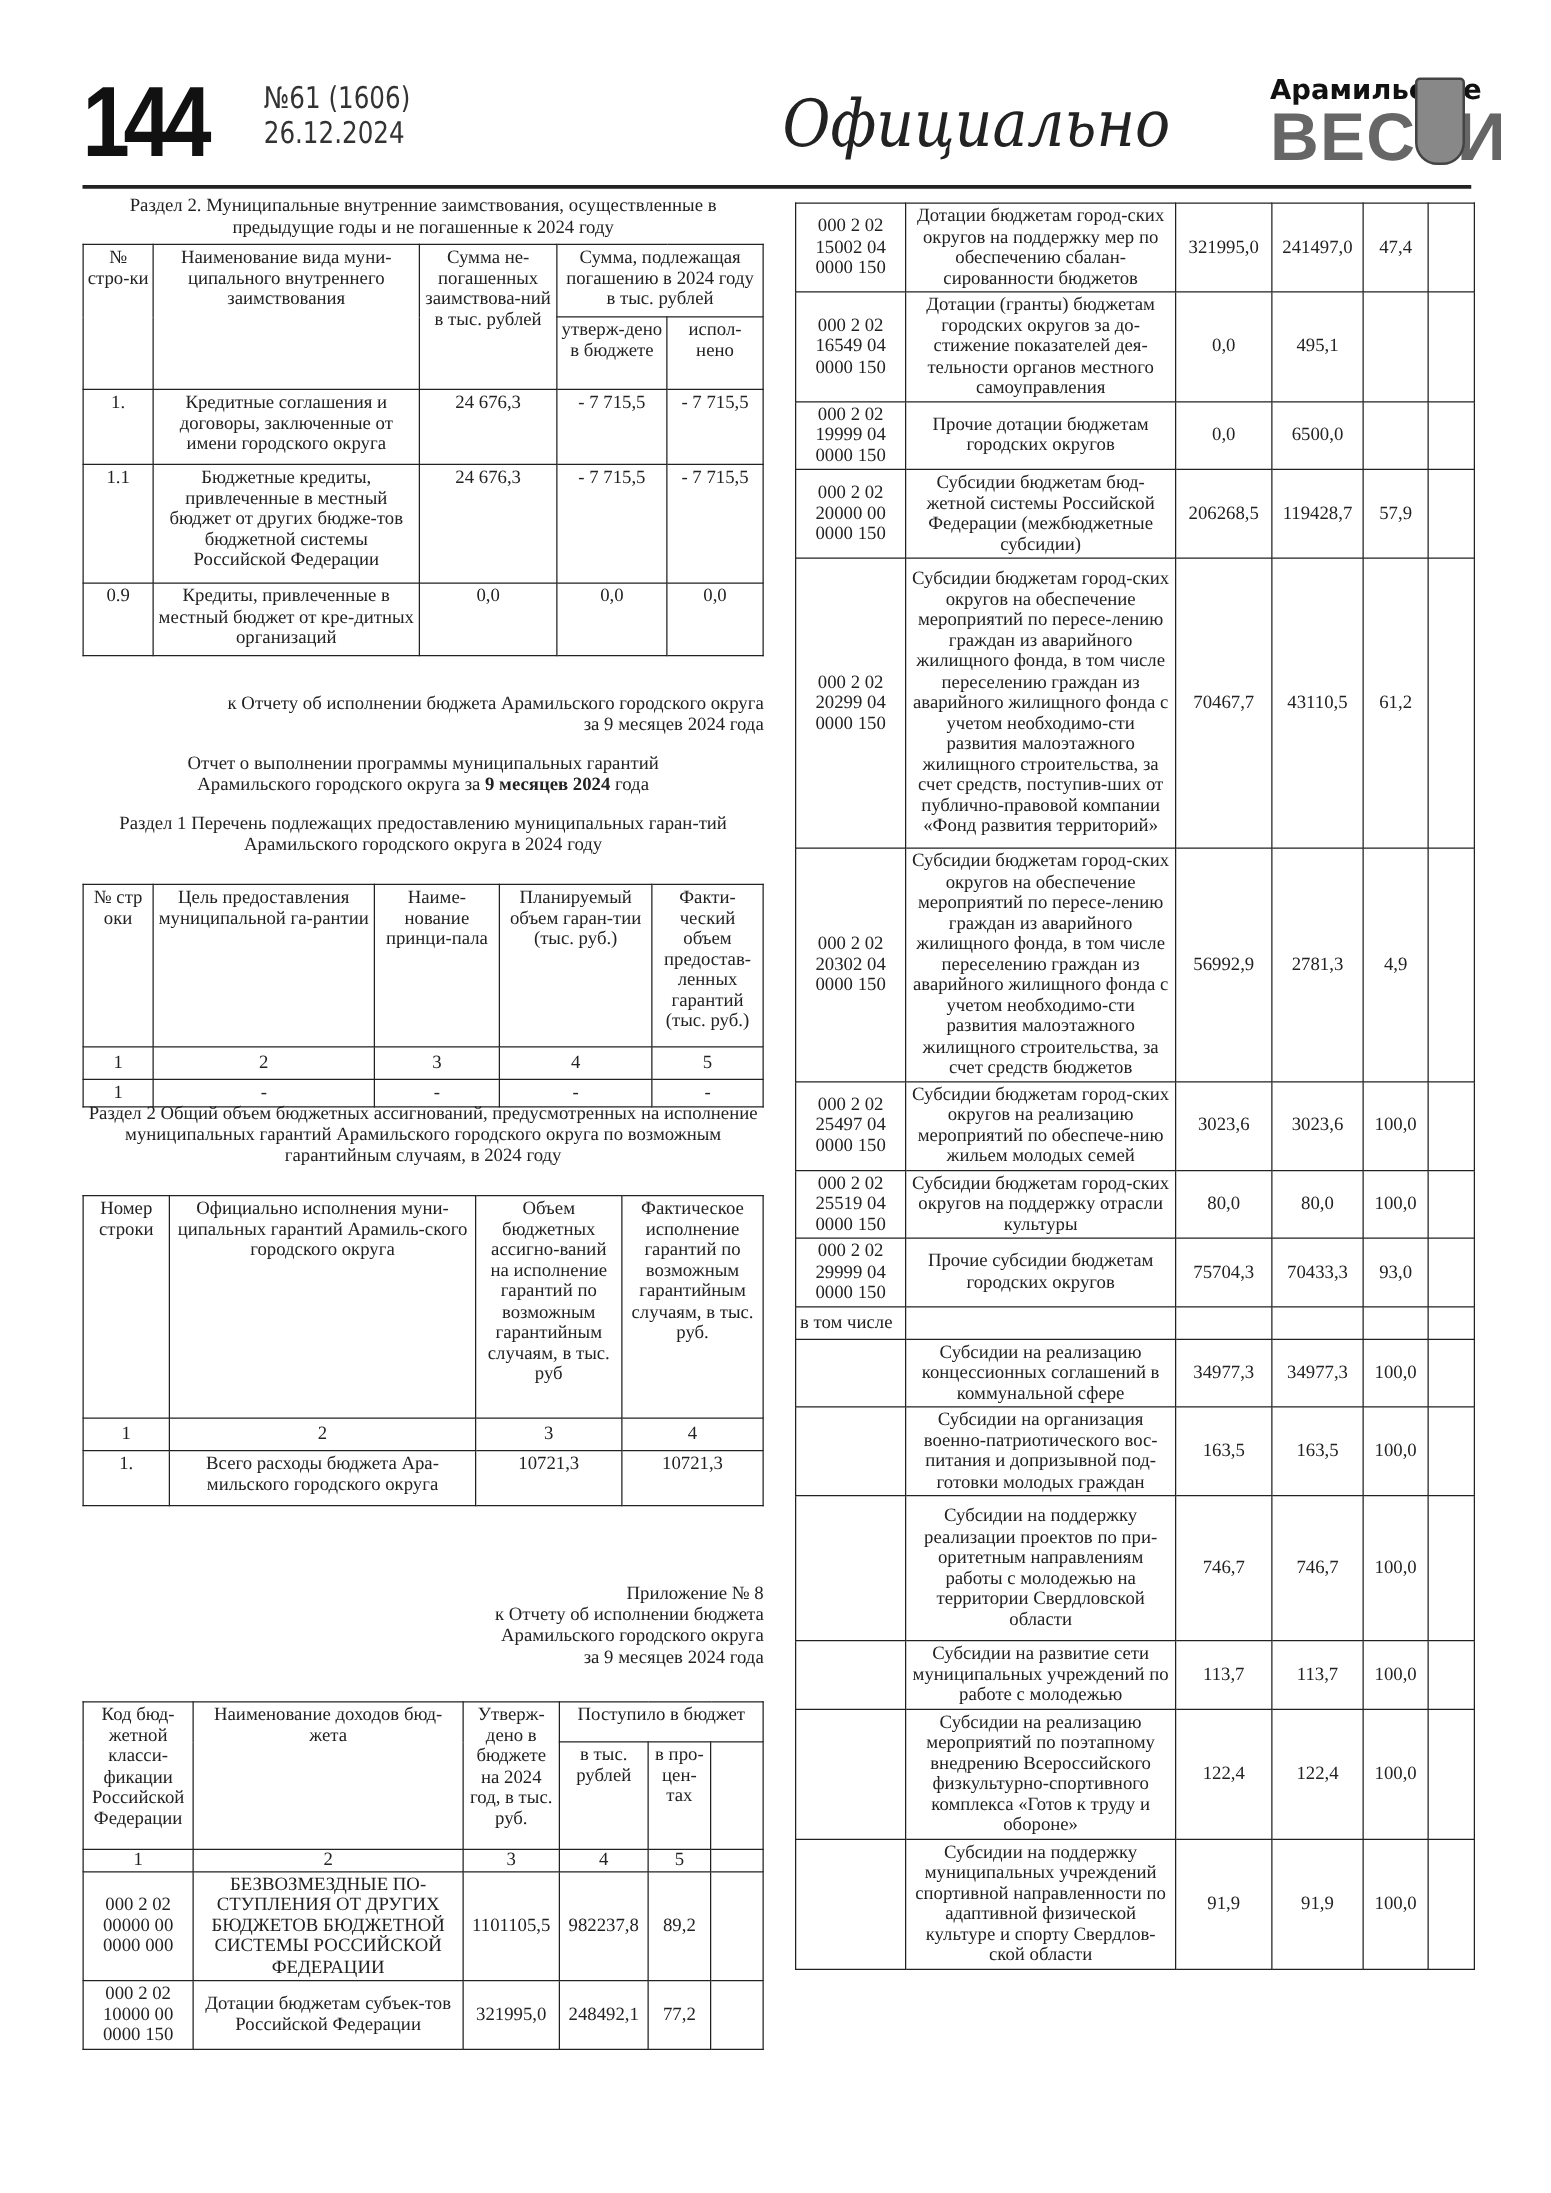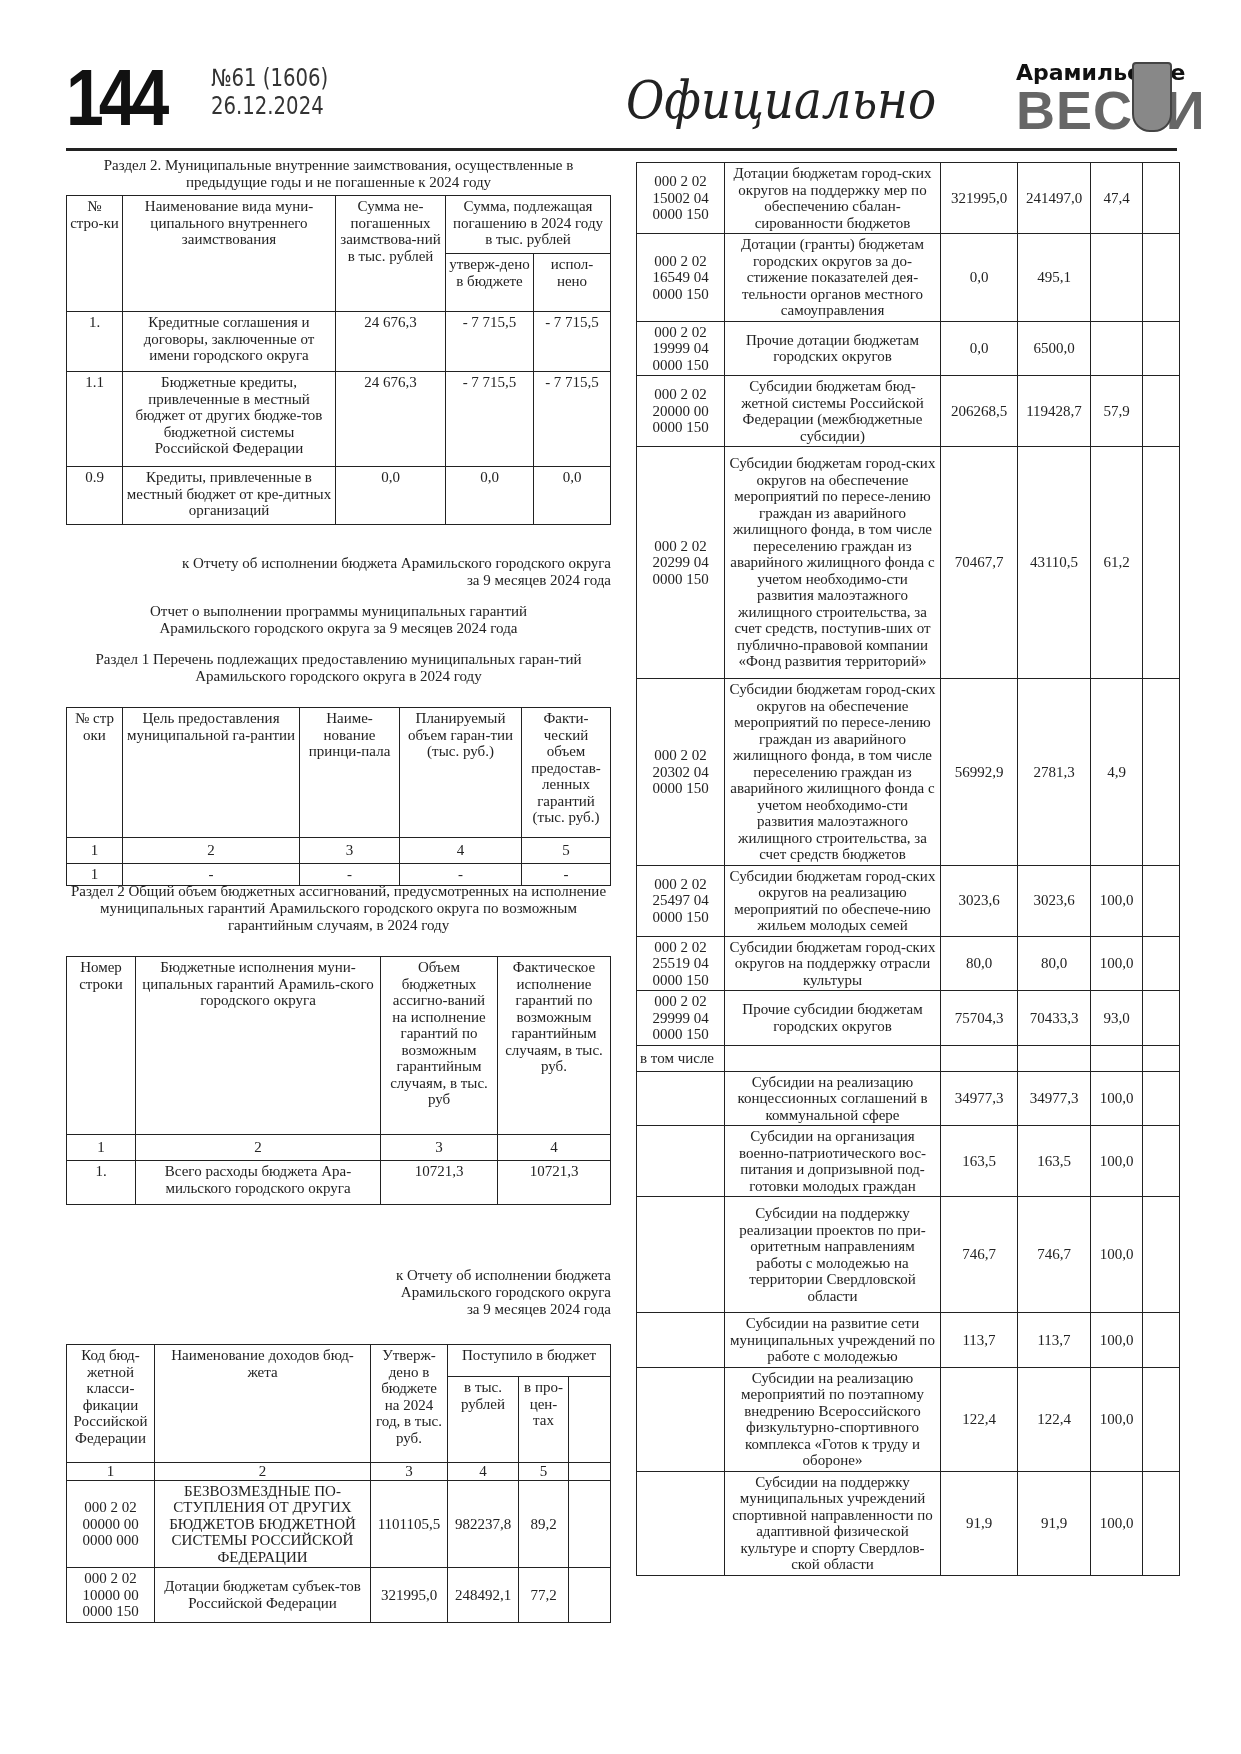--- a/index.html
+++ b/index.html
@@ -13,21 +13,21 @@
   .logo-bot{font-family:"Liberation Sans",sans-serif;font-weight:bold;font-size:54px;color:#666;line-height:52px;letter-spacing:1px;}
   .crest{position:absolute;left:1132px;top:62px;width:36px;height:66px;background:#888;border-radius:4px 4px 18px 18px;border:2px solid #444;}
   .rule{position:absolute;left:66px;top:148px;width:1111px;height:3px;background:#222;}
   .col-l{position:absolute;left:66px;top:155px;width:545px;}
   .col-r{position:absolute;left:636px;top:162px;width:544px;}
   p.c{margin:0;text-align:center;font-size:15px;line-height:17px;}
   p.r{margin:0;text-align:right;font-size:15px;line-height:17px;}
   table{border-collapse:collapse;width:100%;font-size:15px;line-height:16.5px;}
   td,th{border:1.5px solid #222;text-align:center;vertical-align:top;padding:2px 3px;font-weight:normal;}
   td.m{vertical-align:middle;}
-  b{font-weight:normal;}
+  b{font-weight:bold;}
 </style>
 </head>
 <body>
 
 <div class="header">
   <div class="pnum">144</div>
   <div class="issue">
     <div>№61 (1606)</div>
     <div>26.12.2024</div>
   </div>
@@ -132,40 +132,41 @@
   <table>
     <colgroup>
         <col style="width:69px">
         <col style="width:245px">
         <col style="width:117px">
         <col>
       </colgroup>
     <tbody>
         <tr style="height:178px">
       <th>Номер строки</th>
-      <th>Бюджетные исполнения муни-ципальных гарантий Арамиль-ского городского округа</th>
+      <th>Официально исполнения муни-ципальных гарантий Арамиль-ского городского округа</th>
       <th>Объем бюджетных ассигно-ваний на исполнение гарантий по возможным гарантийным случаям, в тыс. руб</th>
       <th>Фактическое исполнение гарантий по возможным гарантийным случаям, в тыс. руб.</th>
     </tr>
     <tr style="height:26px">
       <td class="m">1</td>
       <td class="m">2</td>
       <td class="m">3</td>
       <td class="m">4</td>
     </tr>
     <tr style="height:44px">
       <td>1.</td>
       <td>Всего расходы бюджета Ара-мильского городского округа</td>
       <td>10721,3</td>
       <td>10721,3</td>
     </tr>
   </tbody>
     </table>
 
   <div style="height:62px"></div>
+  <p class="r">Приложение № 8</p>
   <p class="r">к Отчету об исполнении бюджета</p>
   <p class="r">Арамильского городского округа</p>
   <p class="r">за 9 месяцев 2024 года</p>
   <div style="height:26px"></div>
   <table>
     <colgroup>
         <col style="width:88px">
         <col style="width:216px">
         <col style="width:77px">
         <col style="width:71px">

